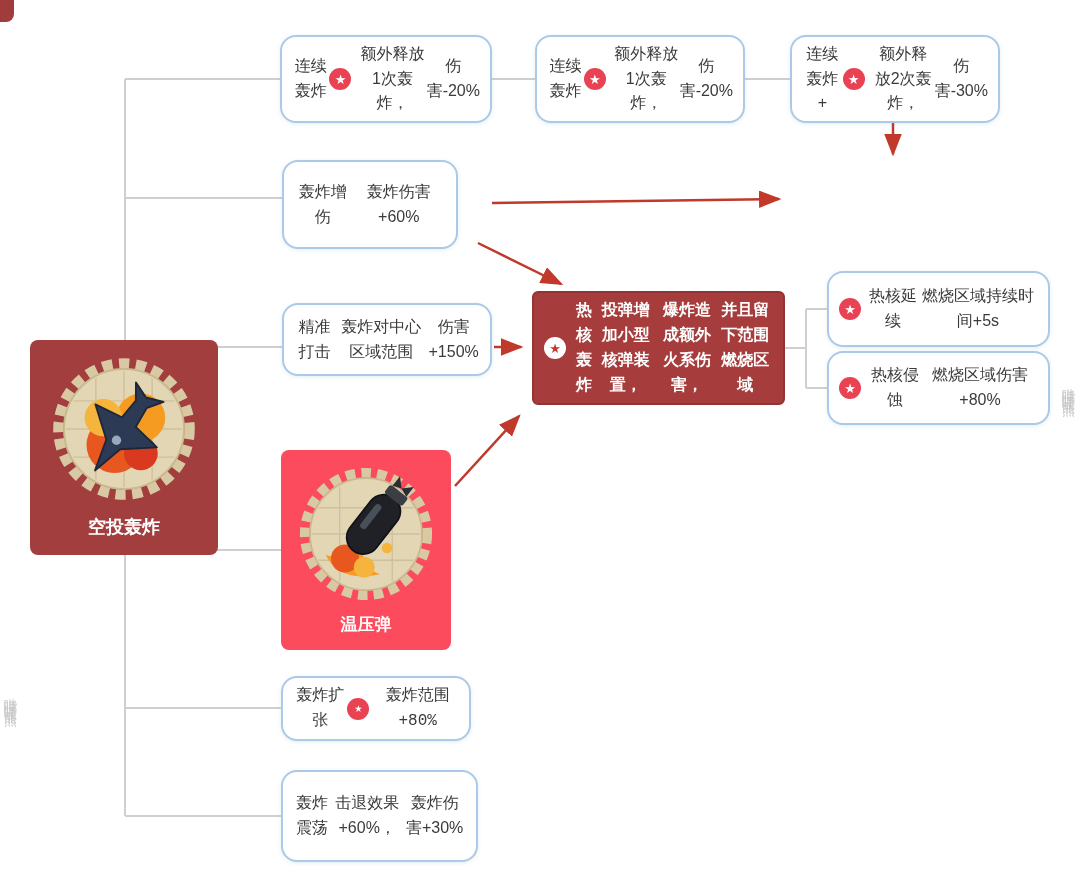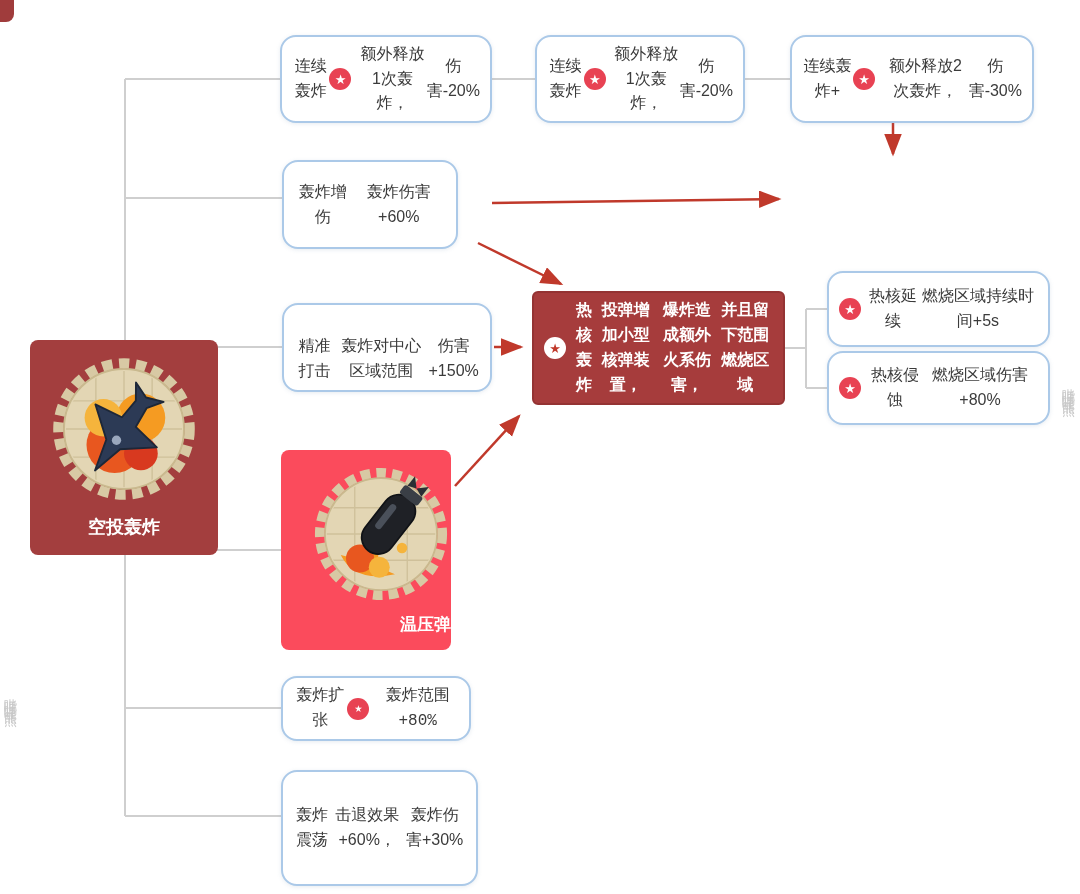--- a/index.html
+++ b/index.html
@@ -26,21 +26,21 @@
   .star.inv{background:#ffffff;color:#c0392b;}
   .node.dark{
     background:#a63c3c;border:2px solid #943333;border-radius:6px;
     color:#ffffff;font-weight:700;box-shadow:none;
   }
   .card{
     position:absolute;z-index:2;border-radius:8px;display:flex;flex-direction:column;
     align-items:center;box-sizing:border-box;
   }
   .card.root{background:#a33e3e;}
-  .card.thermo{background:#fb4b5c;align-items:flex-end;}
+  .card.thermo{background:#fb4b5c;}
   .card .icon-wrap{margin-top:14px;line-height:0;}
   .card-label{color:#ffffff;font-weight:700;margin-top:auto;margin-bottom:16px;font-size:18px;}
   .card.thermo .card-label{font-size:17px;margin-bottom:14px;}
   .watermark{
     position:absolute;z-index:3;color:#c9c9c9;font-size:13px;
     writing-mode:vertical-rl;letter-spacing:3px;user-select:none;
   }
   .corner-artifact{
     position:absolute;left:0;top:0;width:14px;height:22px;z-index:2;
     background:#a03c3c;border-radius:0 0 8px 0;
@@ -100,40 +100,40 @@
     <div class="col">
       <div>连续轰炸</div>
       <div class="row">
         <span class="star">★</span>
         <span>额外释放1次轰炸，</span>
       </div>
       <div>伤害-20%</div>
     </div>
   </div>
 
-  <div class="node" style="left:790px;top:35px;width:244px;height:88px;">
+  <div class="node" style="left:790px;top:35px;width:210px;height:88px;">
     <div class="col">
       <div>连续轰炸+</div>
       <div class="row">
         <span class="star">★</span>
         <span>额外释放2次轰炸，</span>
       </div>
       <div>伤害-30%</div>
     </div>
   </div>
 
 
   <div class="node" style="left:282px;top:160px;width:176px;height:89px;">
     <div class="col">
       <div>轰炸增伤</div>
       <div>轰炸伤害+60%</div>
     </div>
   </div>
 
-  <div class="node" style="left:282px;top:303px;width:210px;height:89px;align-items:flex-end;">
+  <div class="node" style="left:282px;top:303px;width:210px;height:73px;">
     <div class="col">
       <div>精准打击</div>
       <div>轰炸对中心区域范围</div>
       <div>伤害+150%</div>
     </div>
   </div>
 
   <div class="node dark" style="left:532px;top:291px;width:253px;height:114px;">
     <div class="row">
       <span class="star inv">★</span>
@@ -237,21 +237,21 @@
   <div class="node" style="left:281px;top:676px;width:190px;height:65px;font-family:Liberation Mono, monospace;">
     <div class="col">
       <div>轰炸扩张</div>
       <div class="row">
         <span class="star">★</span>
         <span>轰炸范围+80%</span>
       </div>
     </div>
   </div>
 
-  <div class="node" style="left:281px;top:770px;width:197px;height:116px;align-items:center;">
+  <div class="node" style="left:281px;top:770px;width:197px;height:92px;align-items:center;">
     <div class="col">
       <div>轰炸震荡</div>
       <div>击退效果+60%，</div>
       <div>轰炸伤害+30%</div>
     </div>
   </div>
 
 </div>
 
 </body></html>

